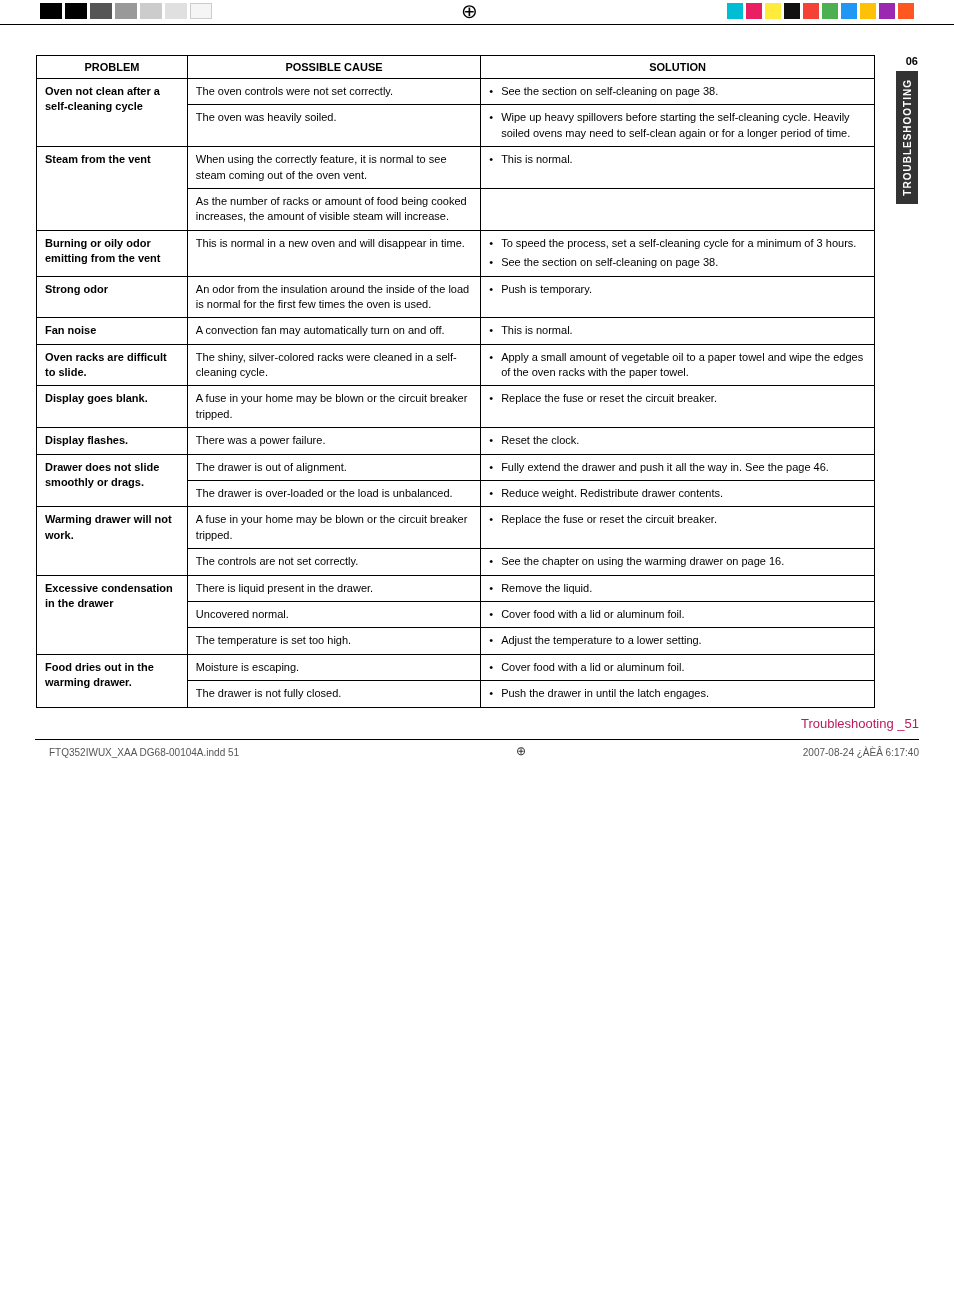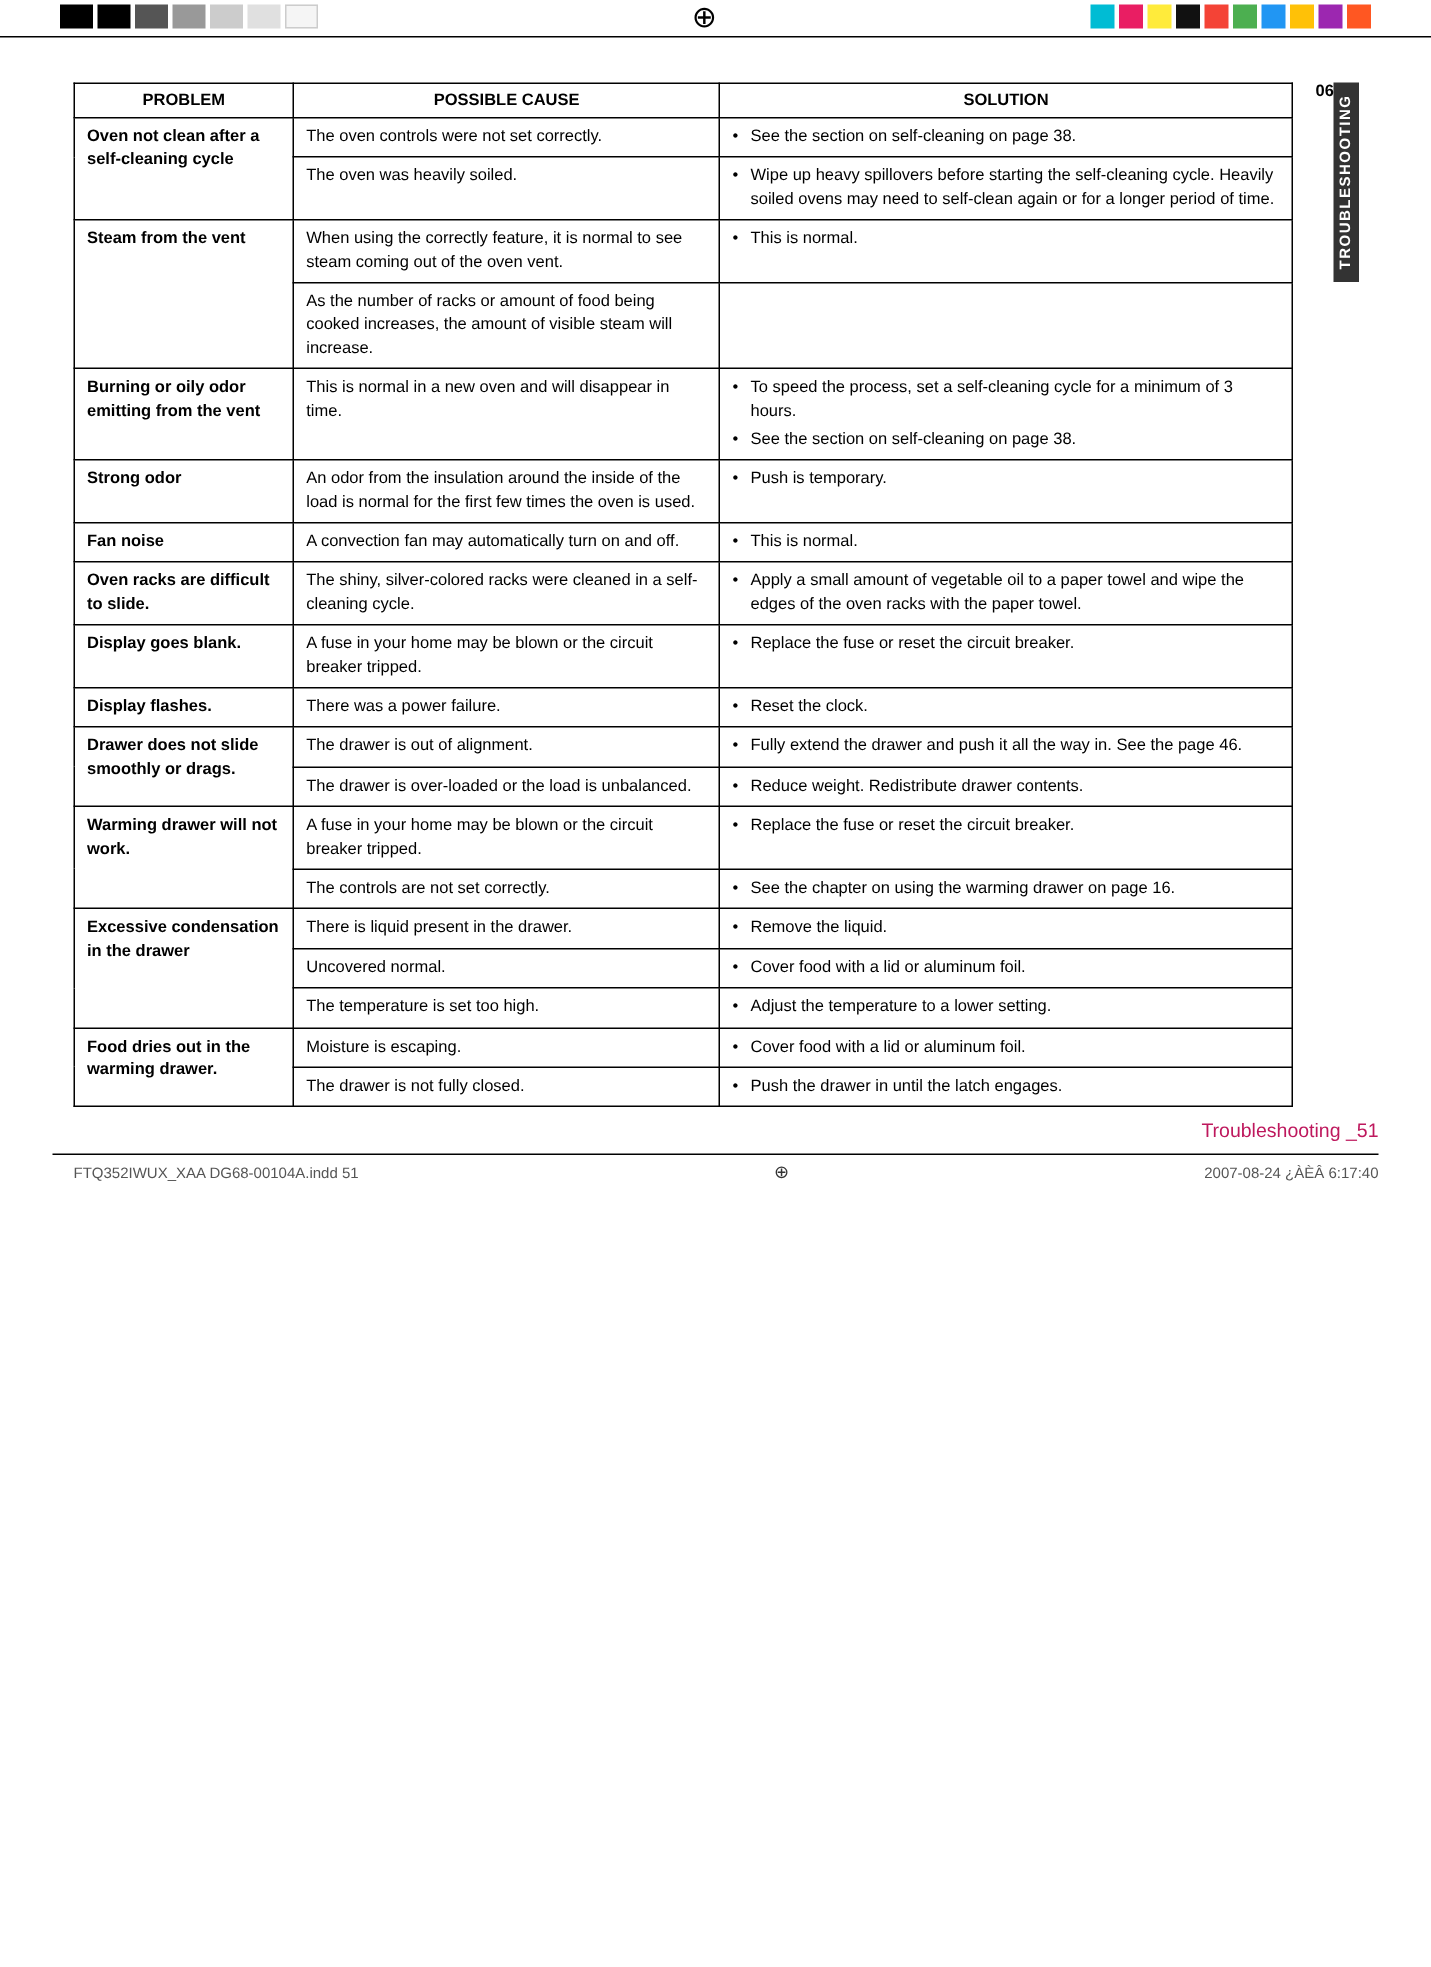--- a/index.html
+++ b/index.html
@@ -69,35 +69,35 @@
 
     .top-border-line {
       width: 100%;
       height: 1px;
       background: #000;
       margin-top: 2px;
     }
 
     .main-content {
       display: flex;
-      margin: 0 49px;
+      margin: 0 36px;
       margin-top: 30px;
     }
 
     .content-area {
       flex: 1;
       padding-right: 10px;
     }
 
     
     .side-tab {
       width: 28px;
       display: flex;
-      flex-direction: row;
-      align-items: flex-start;
+      flex-direction: column;
+      align-items: flex-end;
       margin-left: 5px;
     }
     .side-tab-number {
       font-size: 11px;
       font-weight: bold;
       margin-bottom: 4px;
     }
     .side-tab-text-container {
       background: #333;
       width: 22px;

